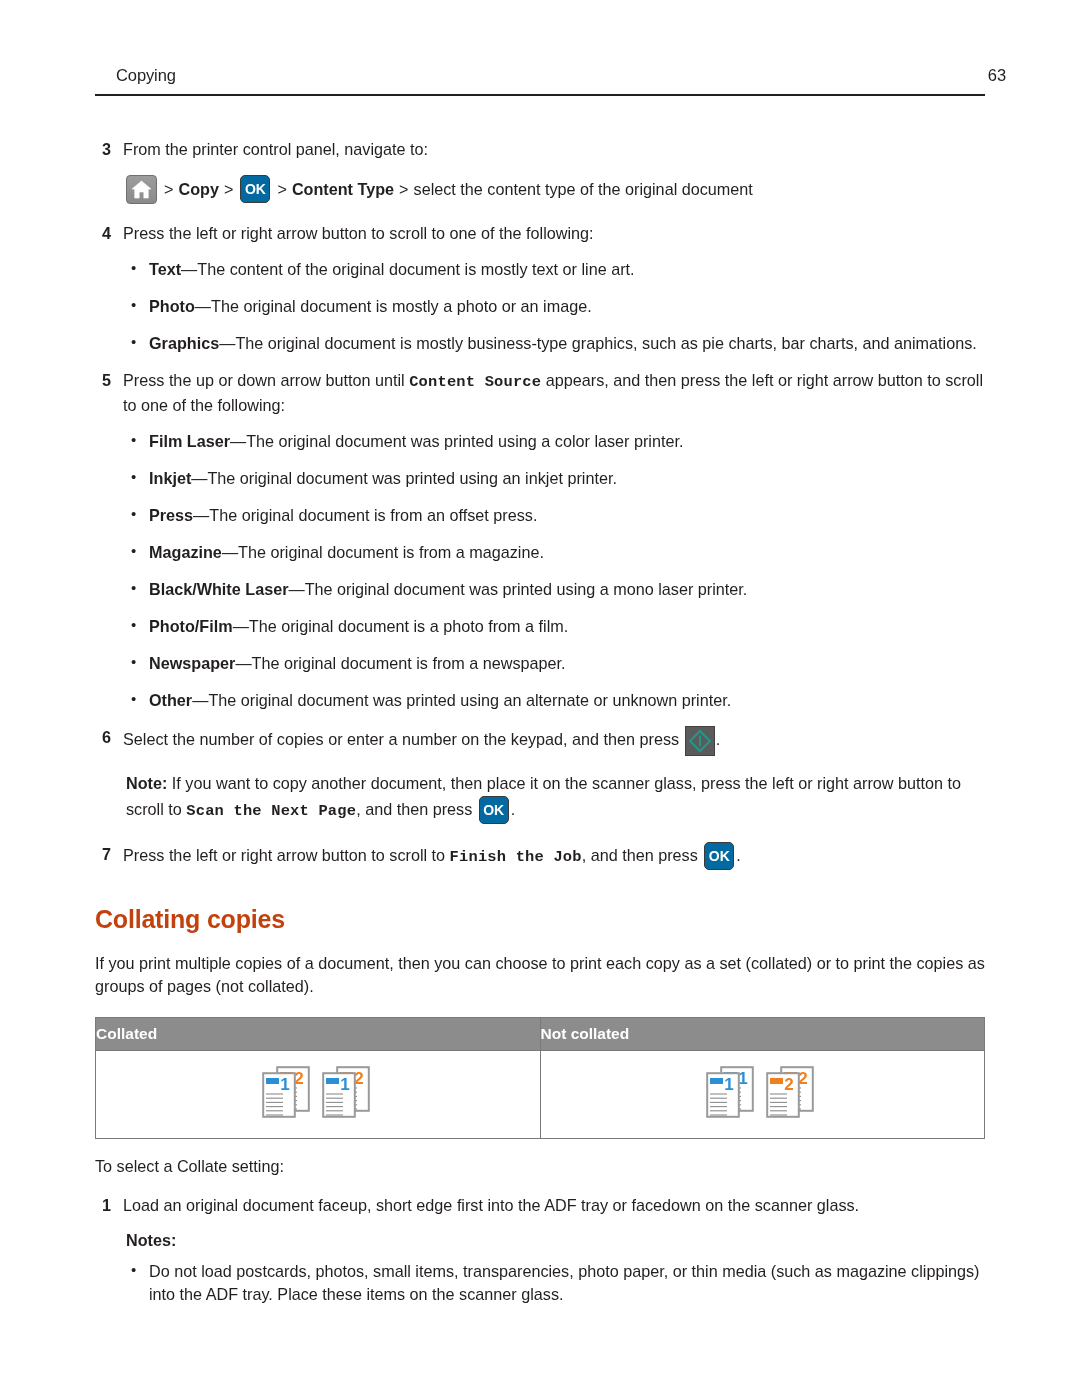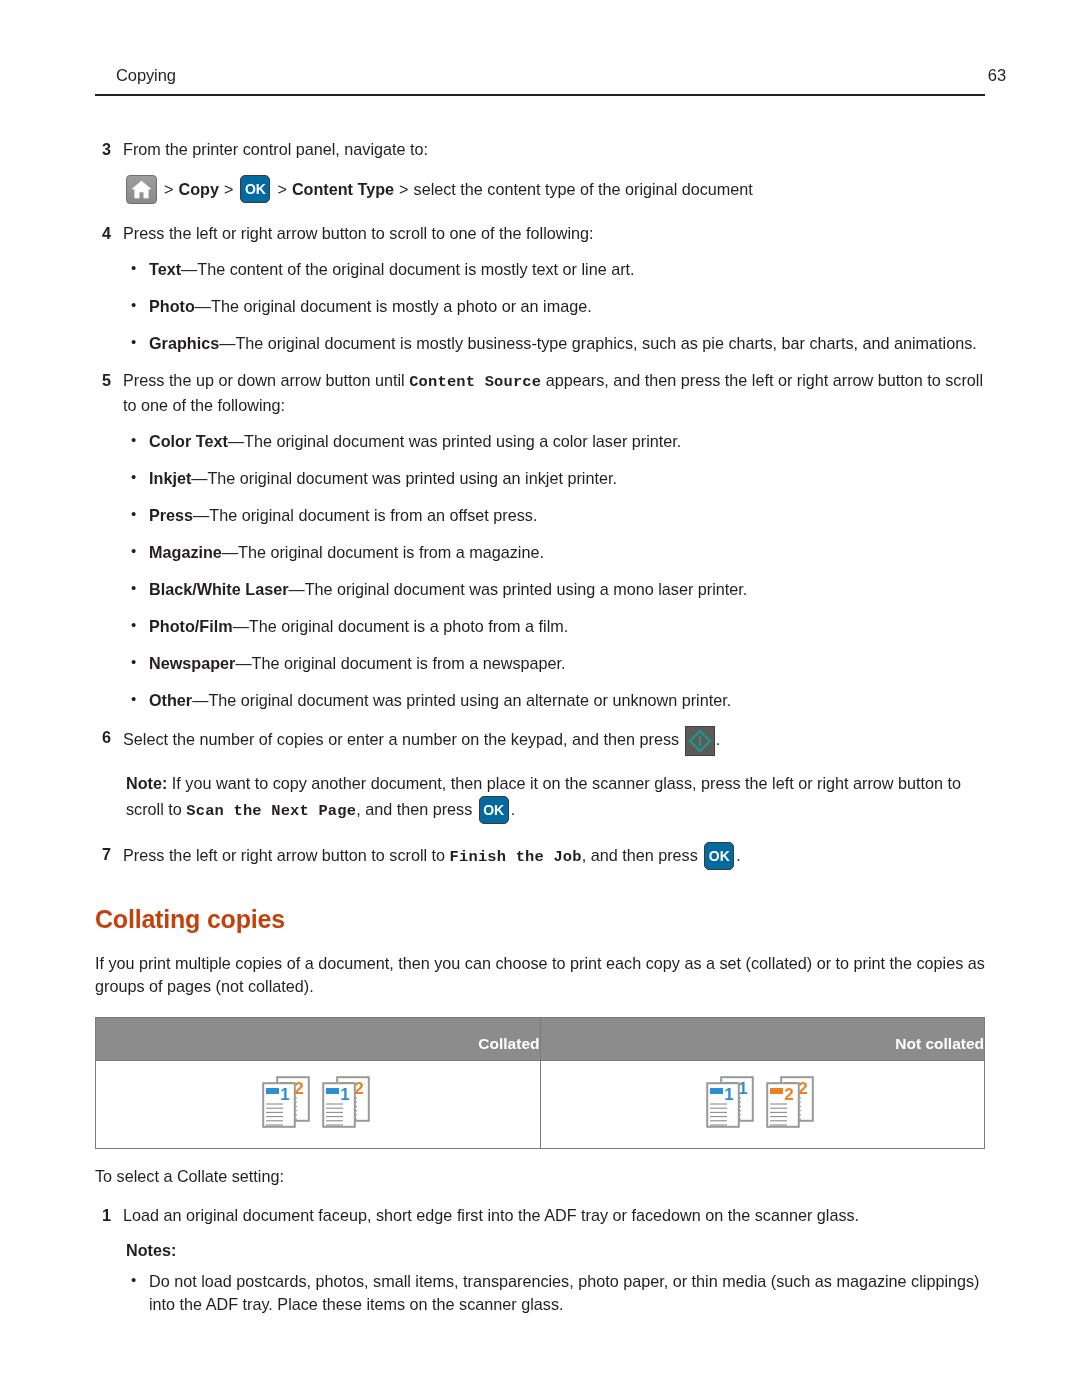--- a/index.html
+++ b/index.html
@@ -187,22 +187,22 @@
     border-collapse: collapse;
     width: 890px;
     margin: 6px 0 16px 0;
     table-layout: fixed;
   }
   table.collate th {
     background: #8c8c8c;
     color: #ffffff;
     font-size: 15.5px;
     font-weight: bold;
-    text-align: right;
-    padding: 17px 0 7px 0;
+    text-align: left;
+    padding: 7px 0 7px 0;
     border: 1px solid #7a7a7a;
   }
   table.collate td {
     border: 1px solid #7a7a7a;
     height: 85px;
     text-align: center;
     vertical-align: middle;
     background: #ffffff;
   }
 
@@ -264,21 +264,21 @@
         <li><b>Photo</b><span>—The original document is mostly a photo or an image.</span></li>
         <li><b>Graphics</b><span>—The original document is mostly business-type graphics, such as pie charts, bar charts, and animations.</span></li>
       </ul>
 
     <div class="step">
       <span class="num">5</span>
       <span class="txt"><span>Press the up or down arrow button until </span><span class="mono">Content Source</span><span> appears, and then press the left or right arrow button to scroll to one of the following:</span></span>
     </div>
 
     <ul class="bullets tight" id="content-source-list">
-        <li><b>Color Text</b><span>—The original document was printed using a color laser printer.</span></li>
+        <li><b>Film Laser</b><span>—The original document was printed using a color laser printer.</span></li>
         <li><b>Inkjet</b><span>—The original document was printed using an inkjet printer.</span></li>
         <li><b>Press</b><span>—The original document is from an offset press.</span></li>
         <li><b>Magazine</b><span>—The original document is from a magazine.</span></li>
         <li><b>Black/White Laser</b><span>—The original document was printed using a mono laser printer.</span></li>
         <li><b>Photo/Film</b><span>—The original document is a photo from a film.</span></li>
         <li><b>Newspaper</b><span>—The original document is from a newspaper.</span></li>
         <li><b>Other</b><span>—The original document was printed using an alternate or unknown printer.</span></li>
       </ul>
 
     <div class="step">

